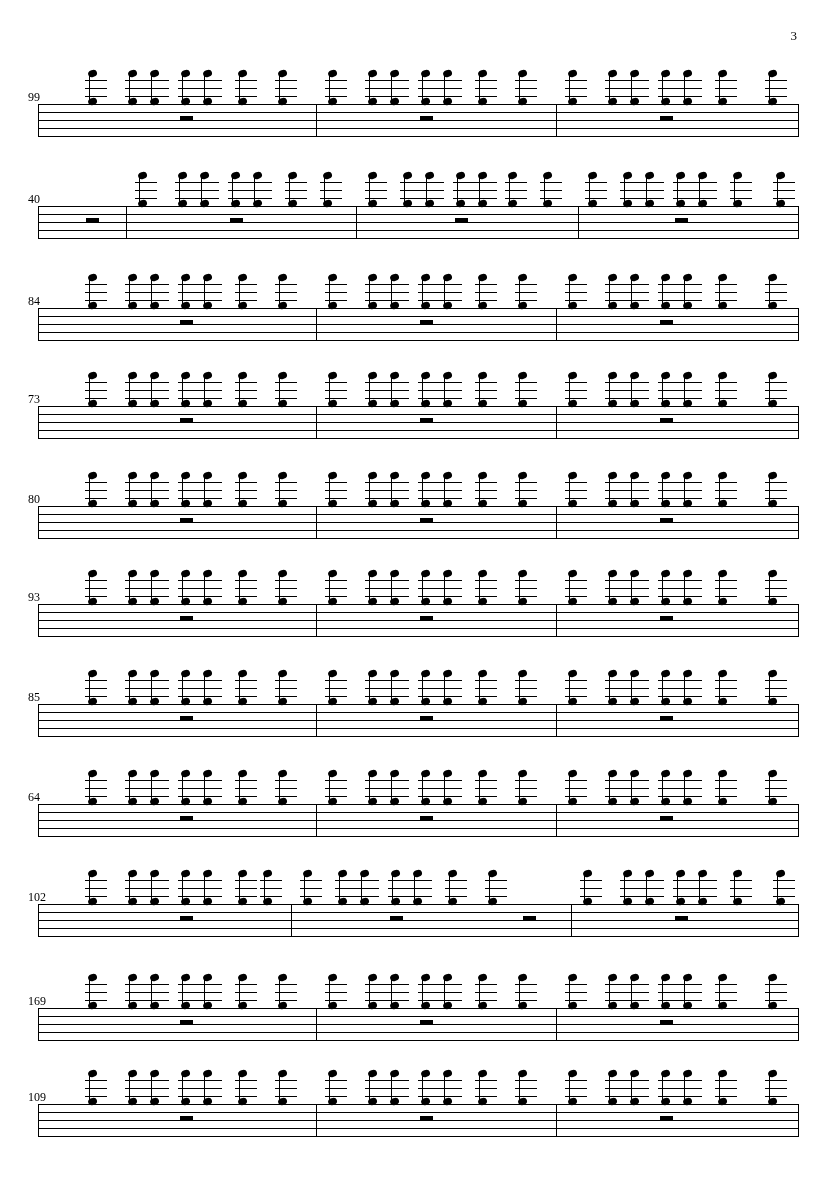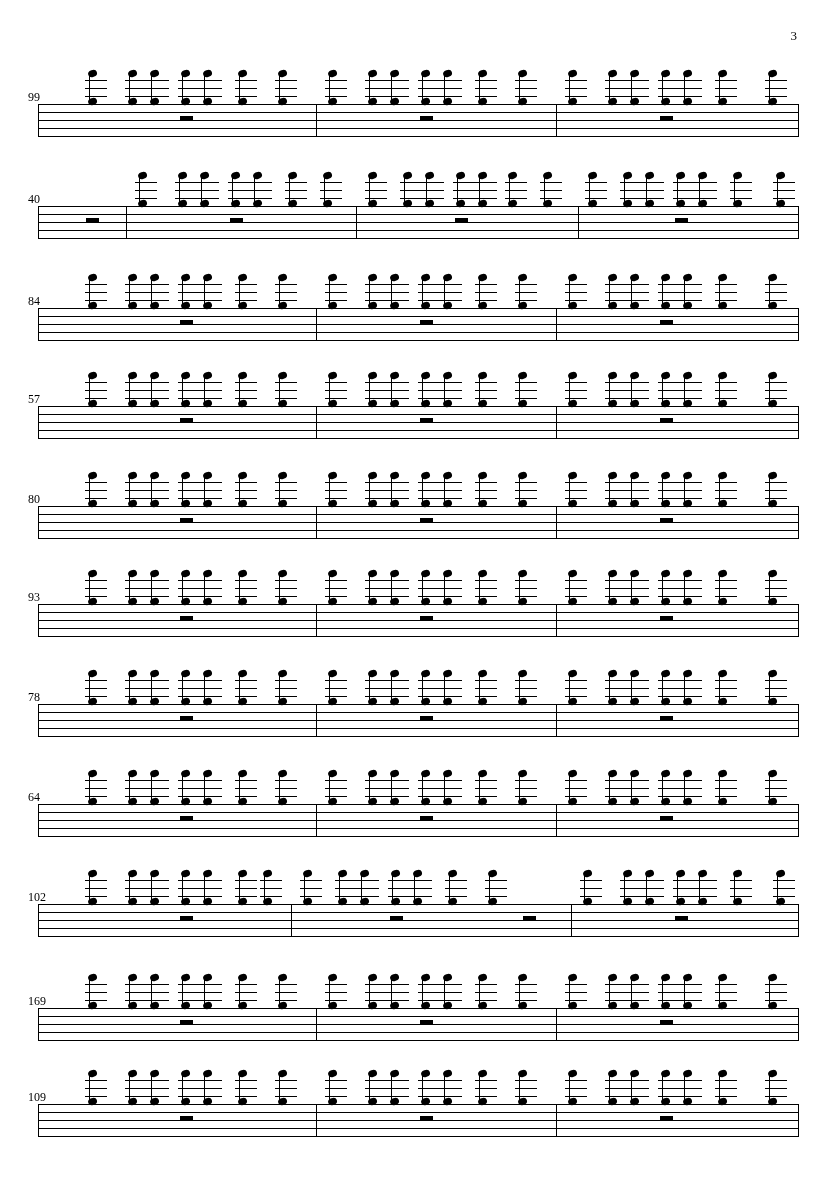--- a/index.html
+++ b/index.html
@@ -738,21 +738,21 @@
             <div class="ledger" style="top: 18px;"></div>
             <div class="ledger" style="top: 26px;"></div>
             <div class="ledger" style="top: 34px;"></div>
             <div class="stem" style="top: 2px; height: 30px;"></div>
             <div class="head" style="left: 0px; top: 0px;"></div>
             <div class="head" style="left: 0px; top: 28px;"></div>
           </div>
         </div>
       </div>
       <div class="system" style="top: 370px;">
-        <div class="measure-number">57</div>
+        <div class="measure-number">73</div>
         <div class="staff">
           <div class="staff-line l0"></div>
           <div class="staff-line l1"></div>
           <div class="staff-line l2"></div>
           <div class="staff-line l3"></div>
           <div class="staff-line l4"></div>
           <div class="clef">⑐</div>
           <div class="barline" style="left: 0px;"></div>
           <div class="barline" style="left: 278px;"></div>
           <div class="barline" style="left: 518px;"></div>
@@ -1359,21 +1359,21 @@
             <div class="ledger" style="top: 18px;"></div>
             <div class="ledger" style="top: 26px;"></div>
             <div class="ledger" style="top: 34px;"></div>
             <div class="stem" style="top: 2px; height: 30px;"></div>
             <div class="head" style="left: 0px; top: 0px;"></div>
             <div class="head" style="left: 0px; top: 28px;"></div>
           </div>
         </div>
       </div>
       <div class="system" style="top: 668px;">
-        <div class="measure-number">78</div>
+        <div class="measure-number">85</div>
         <div class="staff">
           <div class="staff-line l0"></div>
           <div class="staff-line l1"></div>
           <div class="staff-line l2"></div>
           <div class="staff-line l3"></div>
           <div class="staff-line l4"></div>
           <div class="clef">⑐</div>
           <div class="barline" style="left: 0px;"></div>
           <div class="barline" style="left: 278px;"></div>
           <div class="barline" style="left: 518px;"></div>

